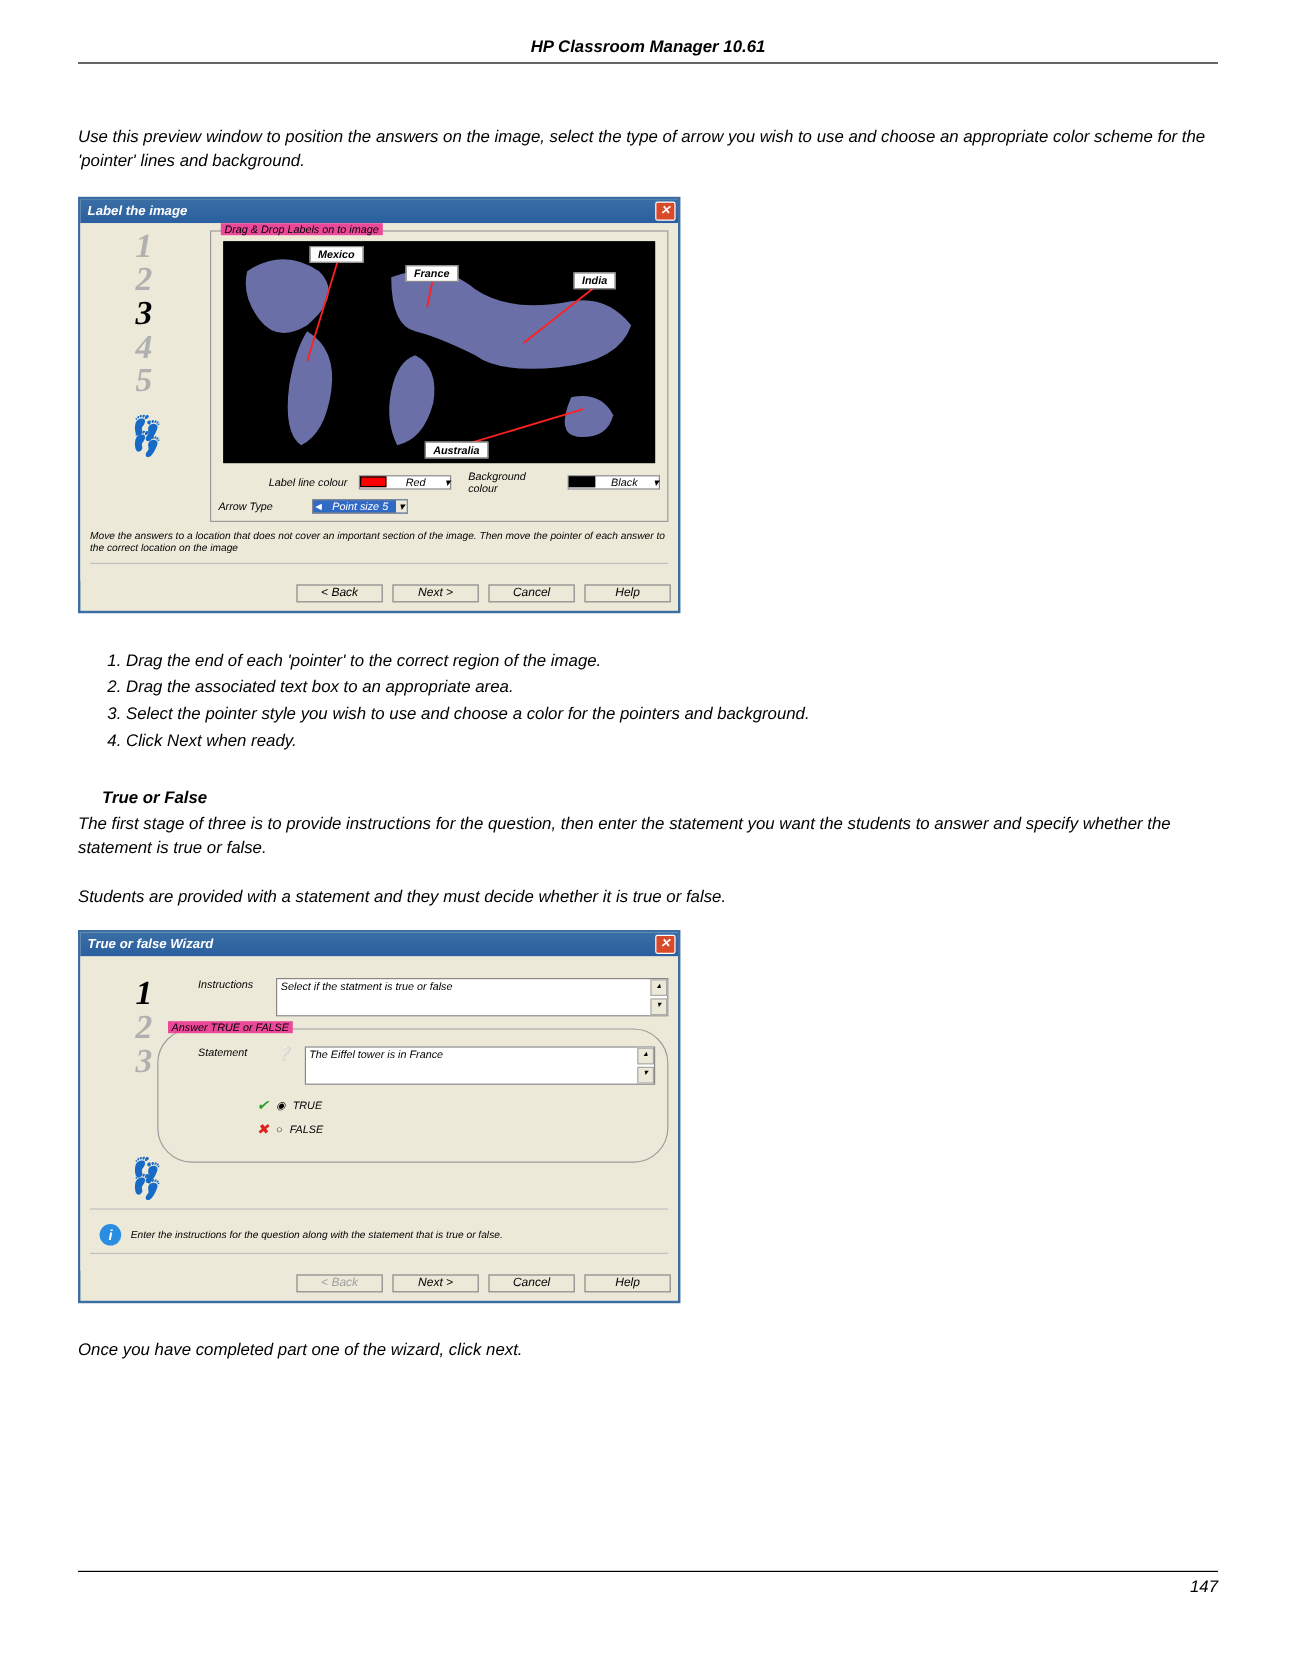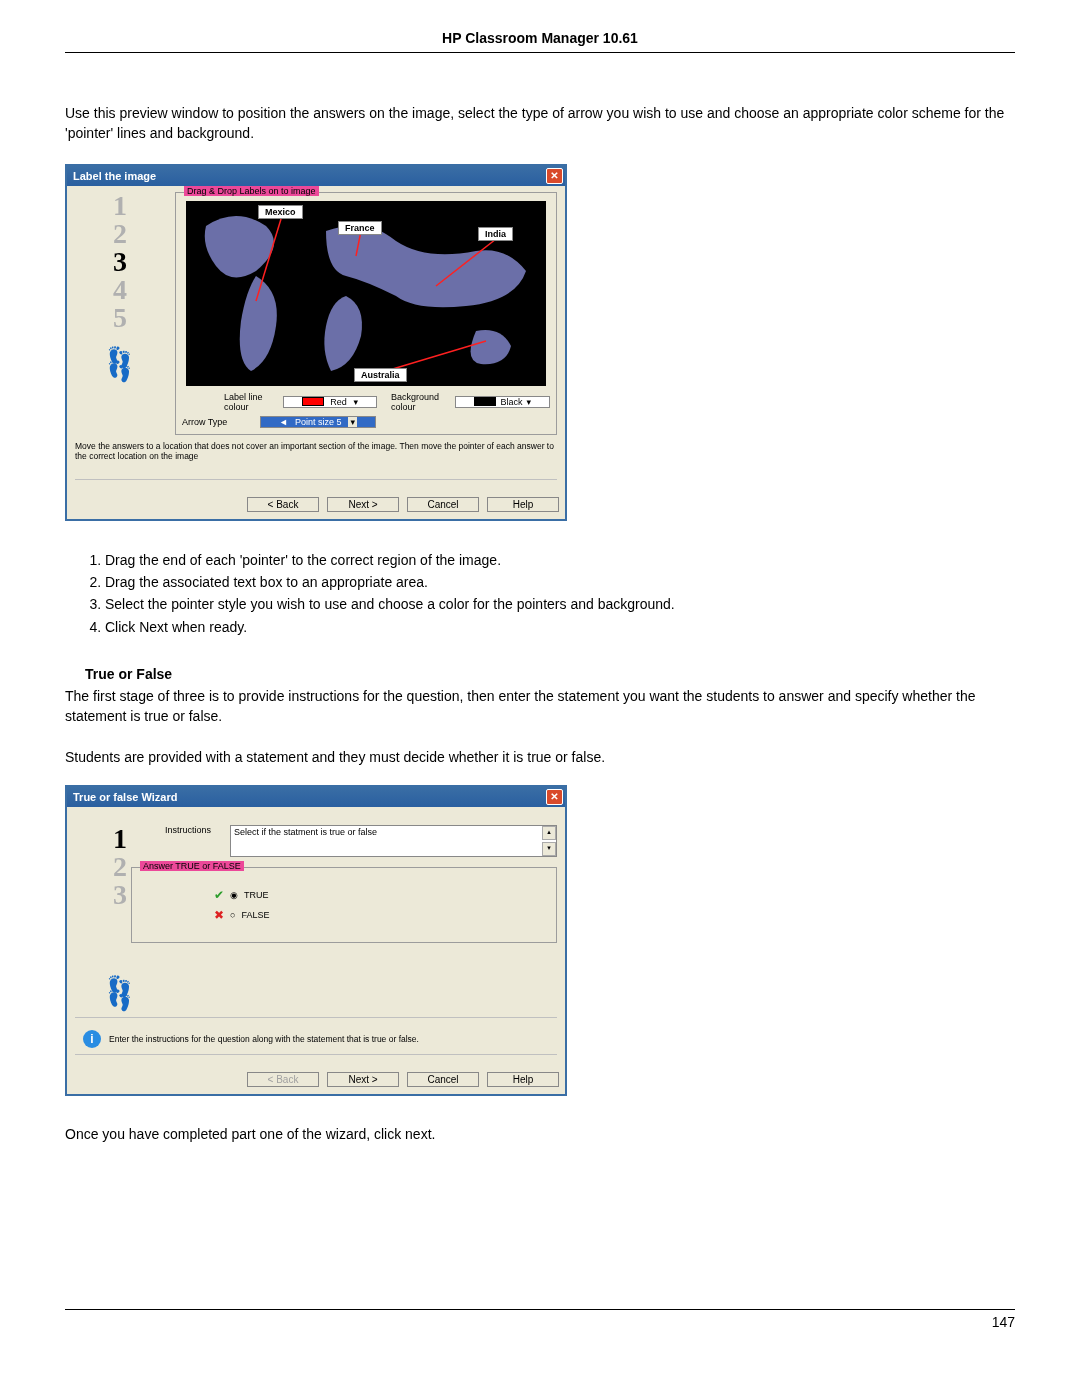--- a/index.html
+++ b/index.html
@@ -8,20 +8,21 @@
     background: #fff;
     font-family: Verdana, Arial, sans-serif;
     color: #000;
   }
   .page {
     width: 1080px;
     height: 1370px;
     position: relative;
     box-sizing: border-box;
     padding: 30px 65px 30px 65px;
+    font-style: italic;
   }
   .header {
     text-align: center;
     font-weight: bold;
     font-size: 14px;
     padding-bottom: 6px;
     border-bottom: 1px solid #000;
     margin-bottom: 50px;
   }
   .body-text {
@@ -117,32 +118,32 @@
     display: flex;
     margin-top: 4px;
     gap: 8px;
     align-items: center;
     font-size: 9px;
   }
   .dropdown {
     border: 1px solid #888;
     background: #fff;
     font-size: 9px;
-    padding: 0 18px;
+    padding: 0 0;
     display: flex;
     align-items: center;
     gap: 4px;
     width: 78px;
     justify-content: space-between;
   }
   .dropdown.highlight { background:#316ac5; color:#fff; }
   .colorchip { width: 20px; height: 7px; border:1px solid #000; }
   .hint-text {
     font-size: 8.5px;
-    margin: 6px 0 18px 0;
+    margin: 6px 0 8px 0;
   }
   .sep { border-top: 1px solid #c0c0c0; margin: 2px 0 8px 0; }
   .button-row {
     display: flex;
     justify-content: flex-end;
     gap: 8px;
     padding: 3px 6px 7px 0;
   }
   .btn {
     border: 1px solid #888;
@@ -340,22 +341,33 @@
         <div class="tf-row">
           <div class="tf-label">Instructions</div>
           <div class="tf-textarea">
             <span>Select if the statment is true or false</span>
             <div class="scroll-arrows">
                 <div>▴</div>
                 <div>▾</div>
               </div>
           </div>
         </div>
-        <div class="group-box" style="margin-left:0; padding:14px 10px;">
+        <div class="group-box" style="margin-left:0; padding:14px 10px;border-radius:29px;">
           <div class="group-title">Answer TRUE or FALSE</div>
+          <div class="tf-row">
+            <div class="tf-label">Statement</div>
+            <span style="color:#2a8de2; font-size:11px;">❔</span>
+            <div class="tf-textarea">
+              <span>The Eiffel tower is in France</span>
+              <div class="scroll-arrows">
+                  <div>▴</div>
+                  <div>▾</div>
+                </div>
+            </div>
+          </div>
           <div class="radio-row">
             <span class="mark" style="color:#2a9d2a;">✔</span>
             <span>◉</span>
             <span>TRUE</span>
           </div>
           <div class="radio-row">
             <span class="mark" style="color:#d22;">✖</span>
             <span>○</span>
             <span>FALSE</span>
           </div>

